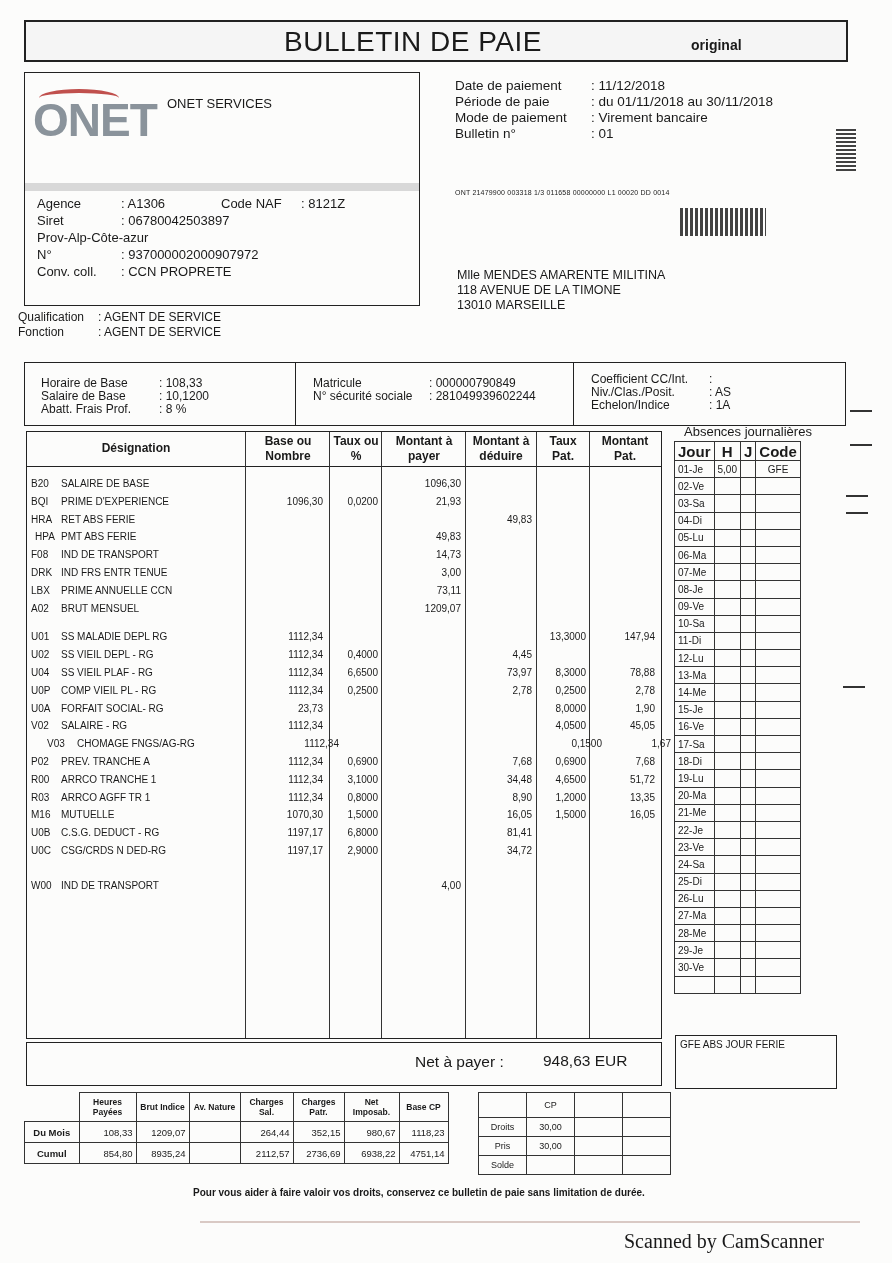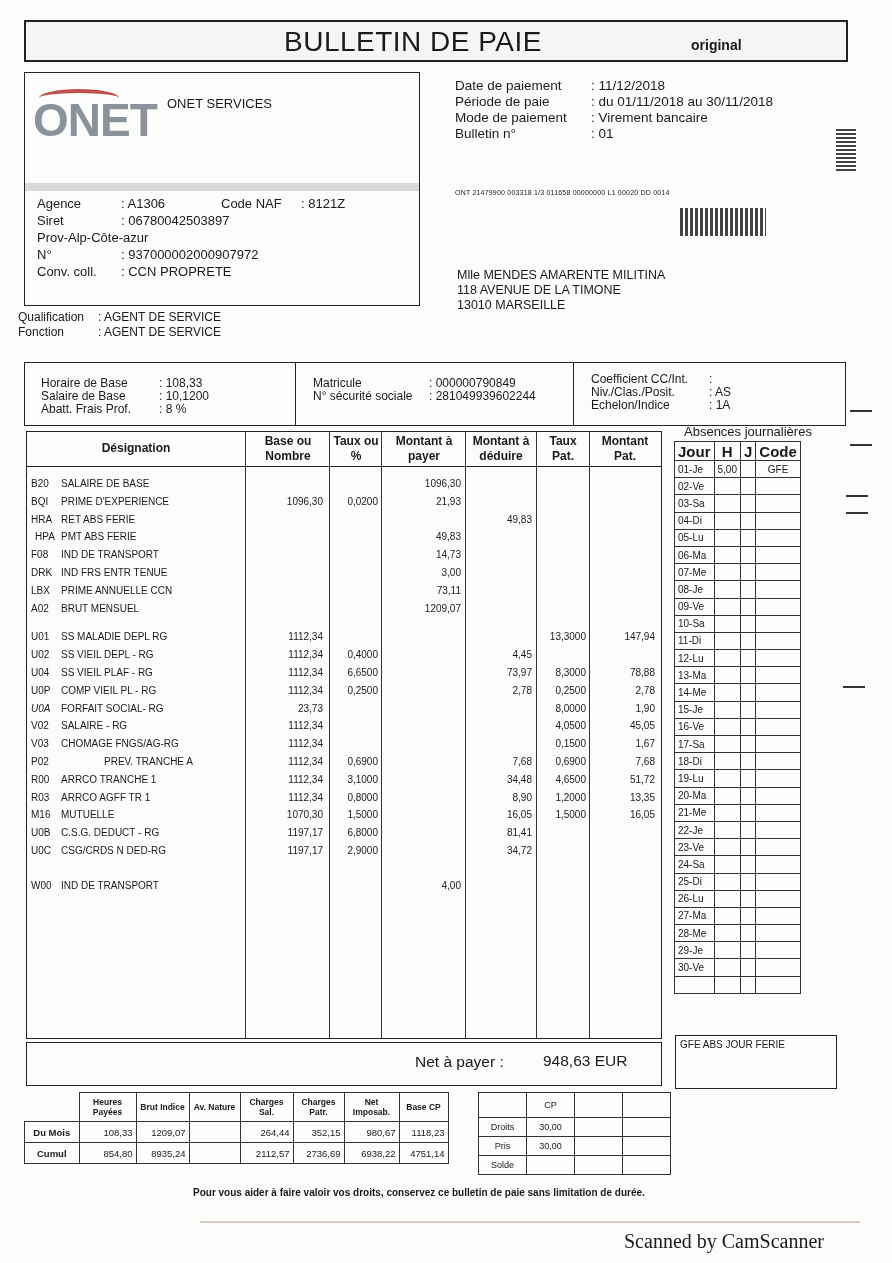--- a/index.html
+++ b/index.html
@@ -250,52 +250,52 @@
         <span style="left: 4px; width: 28px; text-align: left;">U0P</span>
         <span style="left: 34px; width: 180px; text-align: left;">COMP VIEIL PL - RG</span>
         <span style="left: 220px; width: 76px; text-align: right;">1112,34</span>
         <span style="left: 305px; width: 46px; text-align: right;">0,2500</span>
         <span style="left: 356px; width: 78px; text-align: right;"></span>
         <span style="left: 440px; width: 65px; text-align: right;">2,78</span>
         <span style="left: 511px; width: 48px; text-align: right;">0,2500</span>
         <span style="left: 564px; width: 64px; text-align: right;">2,78</span>
       </div>
       <div class="row" style="top: 268.6px;">
-        <span style="left: 4px; width: 28px; text-align: left; font-style: italic;">U0A</span>
+        <span style="left: 4px; width: 28px; text-align: left;">U0A</span>
         <span style="left: 34px; width: 180px; text-align: left;">FORFAIT SOCIAL- RG</span>
         <span style="left: 220px; width: 76px; text-align: right;">23,73</span>
         <span style="left: 305px; width: 46px; text-align: right;"></span>
         <span style="left: 356px; width: 78px; text-align: right;"></span>
         <span style="left: 440px; width: 65px; text-align: right;"></span>
         <span style="left: 511px; width: 48px; text-align: right;">8,0000</span>
         <span style="left: 564px; width: 64px; text-align: right;">1,90</span>
       </div>
       <div class="row" style="top: 286.4px;">
         <span style="left: 4px; width: 28px; text-align: left;">V02</span>
         <span style="left: 34px; width: 180px; text-align: left;">SALAIRE - RG</span>
         <span style="left: 220px; width: 76px; text-align: right;">1112,34</span>
         <span style="left: 305px; width: 46px; text-align: right;"></span>
         <span style="left: 356px; width: 78px; text-align: right;"></span>
         <span style="left: 440px; width: 65px; text-align: right;"></span>
         <span style="left: 511px; width: 48px; text-align: right;">4,0500</span>
         <span style="left: 564px; width: 64px; text-align: right;">45,05</span>
       </div>
-      <div class="row" style="top: 304.2px;">
+      <div class="row" style="top: 304.2px; margin-left: 16px;">
         <span style="left: 4px; width: 28px; text-align: left;">V03</span>
         <span style="left: 34px; width: 180px; text-align: left;">CHOMAGE FNGS/AG-RG</span>
         <span style="left: 220px; width: 76px; text-align: right;">1112,34</span>
         <span style="left: 305px; width: 46px; text-align: right;"></span>
         <span style="left: 356px; width: 78px; text-align: right;"></span>
         <span style="left: 440px; width: 65px; text-align: right;"></span>
         <span style="left: 511px; width: 48px; text-align: right;">0,1500</span>
         <span style="left: 564px; width: 64px; text-align: right;">1,67</span>
       </div>
       <div class="row" style="top: 322px;">
         <span style="left: 4px; width: 28px; text-align: left;">P02</span>
-        <span style="left: 34px; width: 180px; text-align: left; margin-left: 43px;">PREV. TRANCHE A</span>
+        <span style="left: 34px; width: 180px; text-align: left;">PREV. TRANCHE A</span>
         <span style="left: 220px; width: 76px; text-align: right;">1112,34</span>
         <span style="left: 305px; width: 46px; text-align: right;">0,6900</span>
         <span style="left: 356px; width: 78px; text-align: right;"></span>
         <span style="left: 440px; width: 65px; text-align: right;">7,68</span>
         <span style="left: 511px; width: 48px; text-align: right;">0,6900</span>
         <span style="left: 564px; width: 64px; text-align: right;">7,68</span>
       </div>
       <div class="row" style="top: 339.8px;">
         <span style="left: 4px; width: 28px; text-align: left;">R00</span>
         <span style="left: 34px; width: 180px; text-align: left;">ARRCO TRANCHE 1</span>

